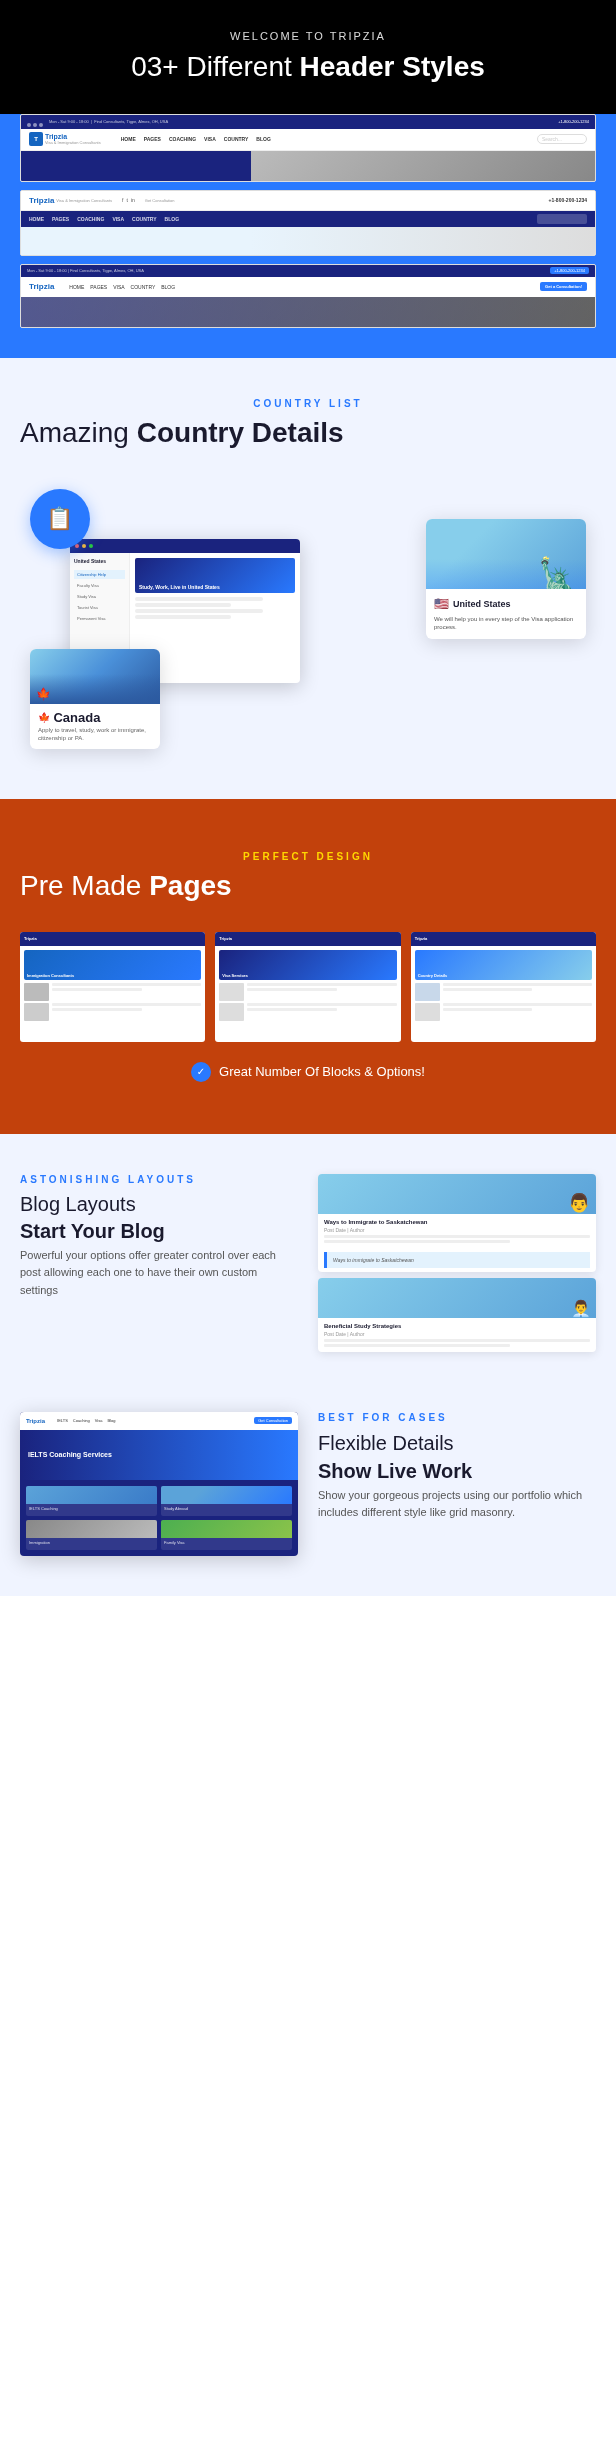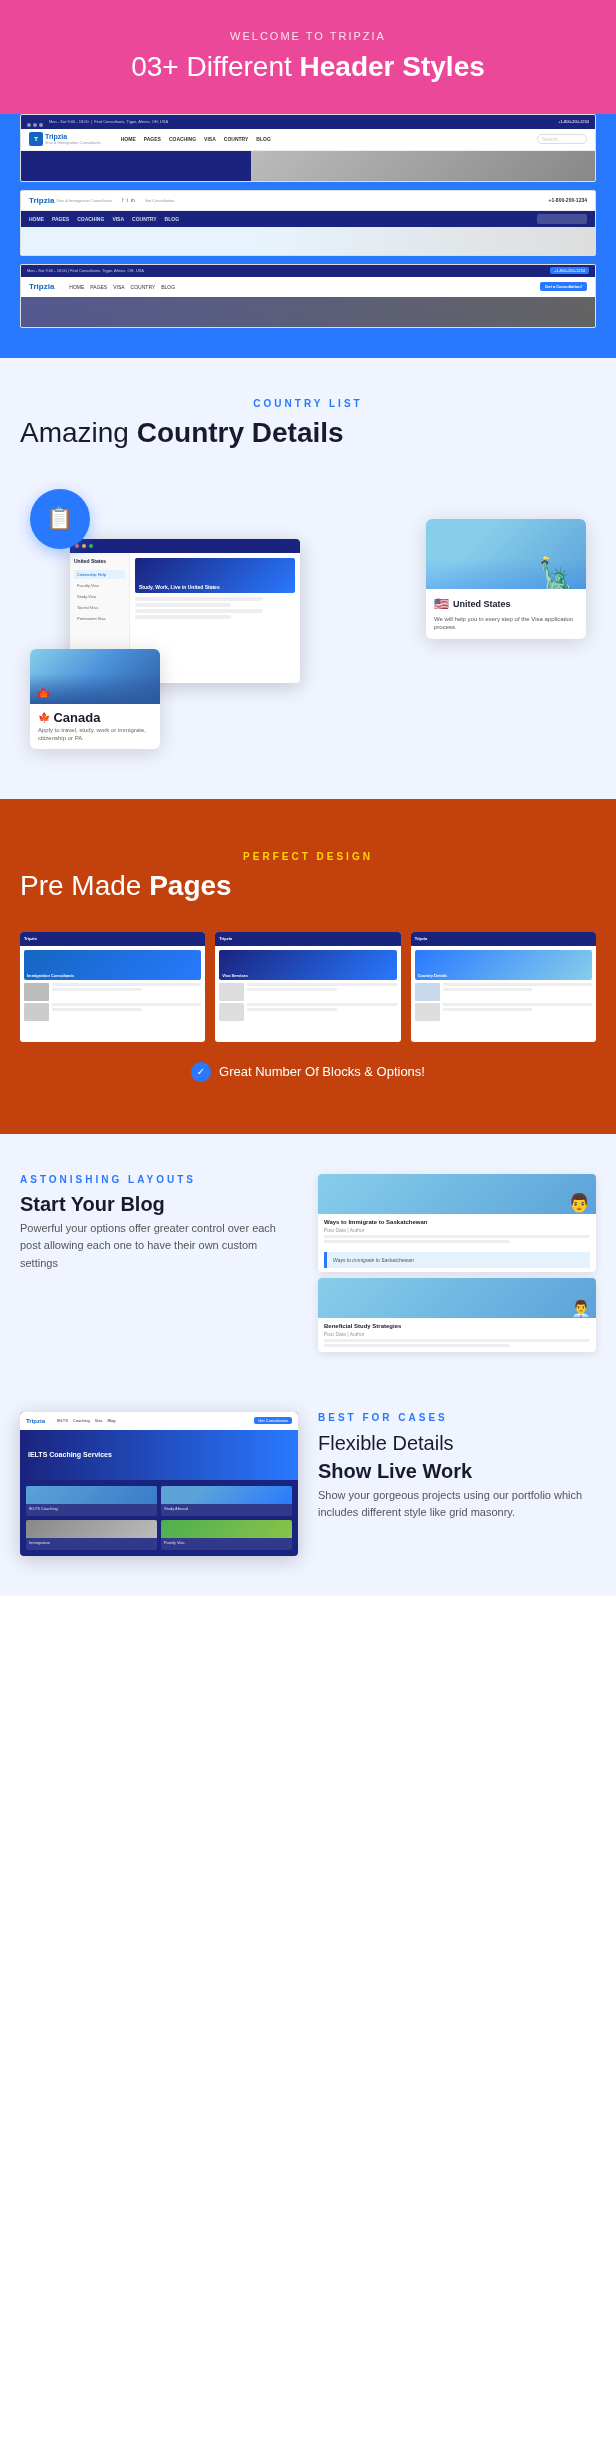--- a/index.html
+++ b/index.html
@@ -5,21 +5,21 @@
     * { margin: 0; padding: 0; box-sizing: border-box; }
     body {
       font-family: Arial, sans-serif;
       width: 616px;
       background: #fff;
       overflow-x: hidden;
     }
 
     
     .section-header-styles {
-      background: #ec4899;
+      background: #000000;
       padding: 30px 20px 30px;
       text-align: center;
     }
     .section-header-styles .welcome-text {
       color: rgba(255,255,255,0.85);
       font-size: 11px;
       letter-spacing: 2px;
       text-transform: uppercase;
       margin-bottom: 8px;
     }
@@ -807,20 +807,21 @@
       <span>✓</span>
     </div>
     <span class="blocks-text">Great Number Of Blocks &amp; Options!</span>
   </div>
 </section>
 
 <section class="section-blog">
   <div class="blog-inner">
     <div class="blog-left">
       <p class="astonishing-label">ASTONISHING LAYOUTS</p>
+      <h3 class="blog-title"><span>Blog Layouts</span></h3>
       <h2 class="blog-title"><strong>Start Your Blog</strong></h2>
       <p class="blog-desc">Powerful your options offer greater control over each post allowing each one to have their own custom settings</p>
     </div>
     <div class="blog-right">
       <div class="blog-mockups">
 
         <div class="blog-card">
           <div class="bc-hero">
             <span class="bc-person">👨</span>
           </div>

